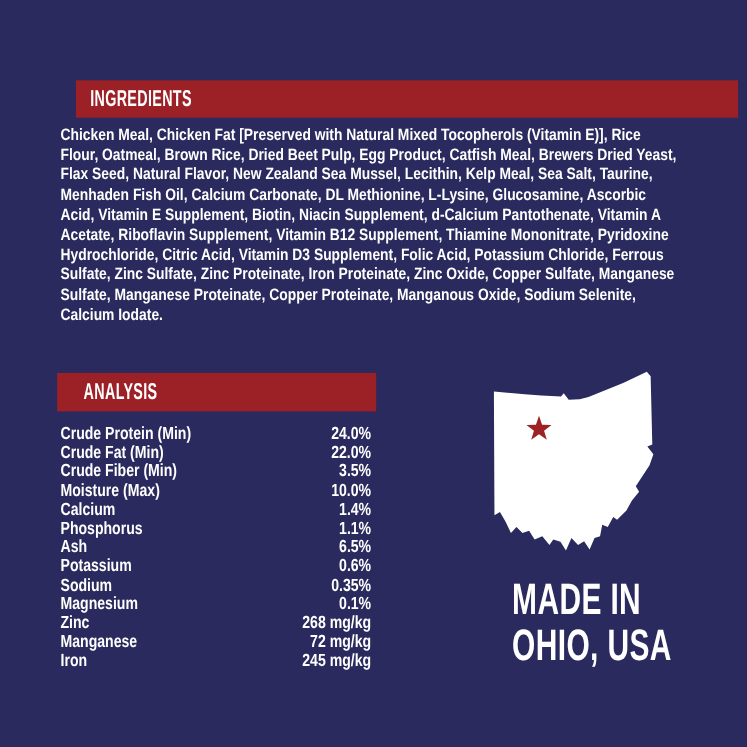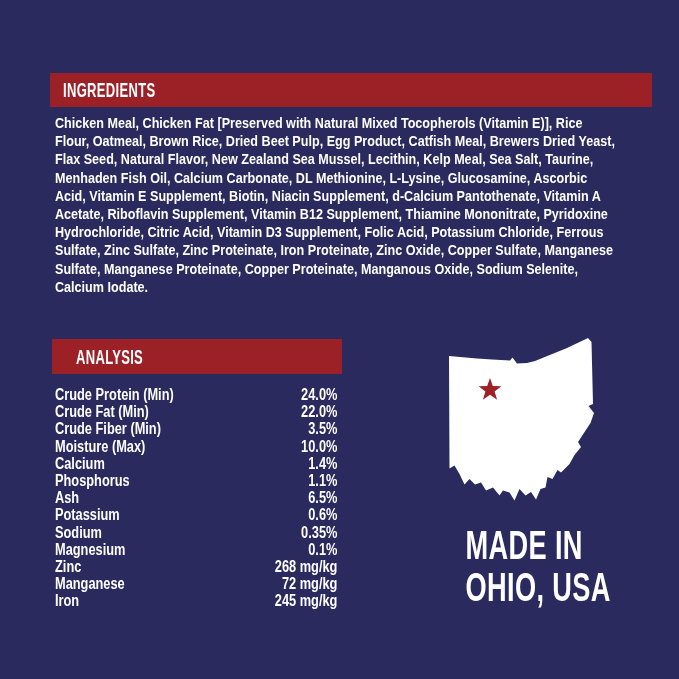--- a/index.html
+++ b/index.html
@@ -12,21 +12,21 @@
     font-family:"Liberation Sans","DejaVu Sans",sans-serif;
     color:var(--text);
   }
   .label-root{position:absolute;inset:0;}
 
   
   .bar{
     position:absolute;background:var(--red);
     display:flex;align-items:center;padding-left:13px;
   }
-  .bar-ingredients{left:50px;top:73px;width:602px;height:34px;align-items:center;}
+  .bar-ingredients{left:69px;top:73px;width:602px;height:34px;align-items:center;}
   .bar-analysis{left:52px;top:339px;width:290px;height:35px;padding-left:24px;}
   .bar-text{
     display:inline-block;font-weight:bold;font-size:21px;
     letter-spacing:.5px;color:var(--text);
     transform:scaleX(.62);transform-origin:0 50%;white-space:nowrap;
   }
 
   
   .ing-text{
     position:absolute;left:55px;top:114px;width:672px;

